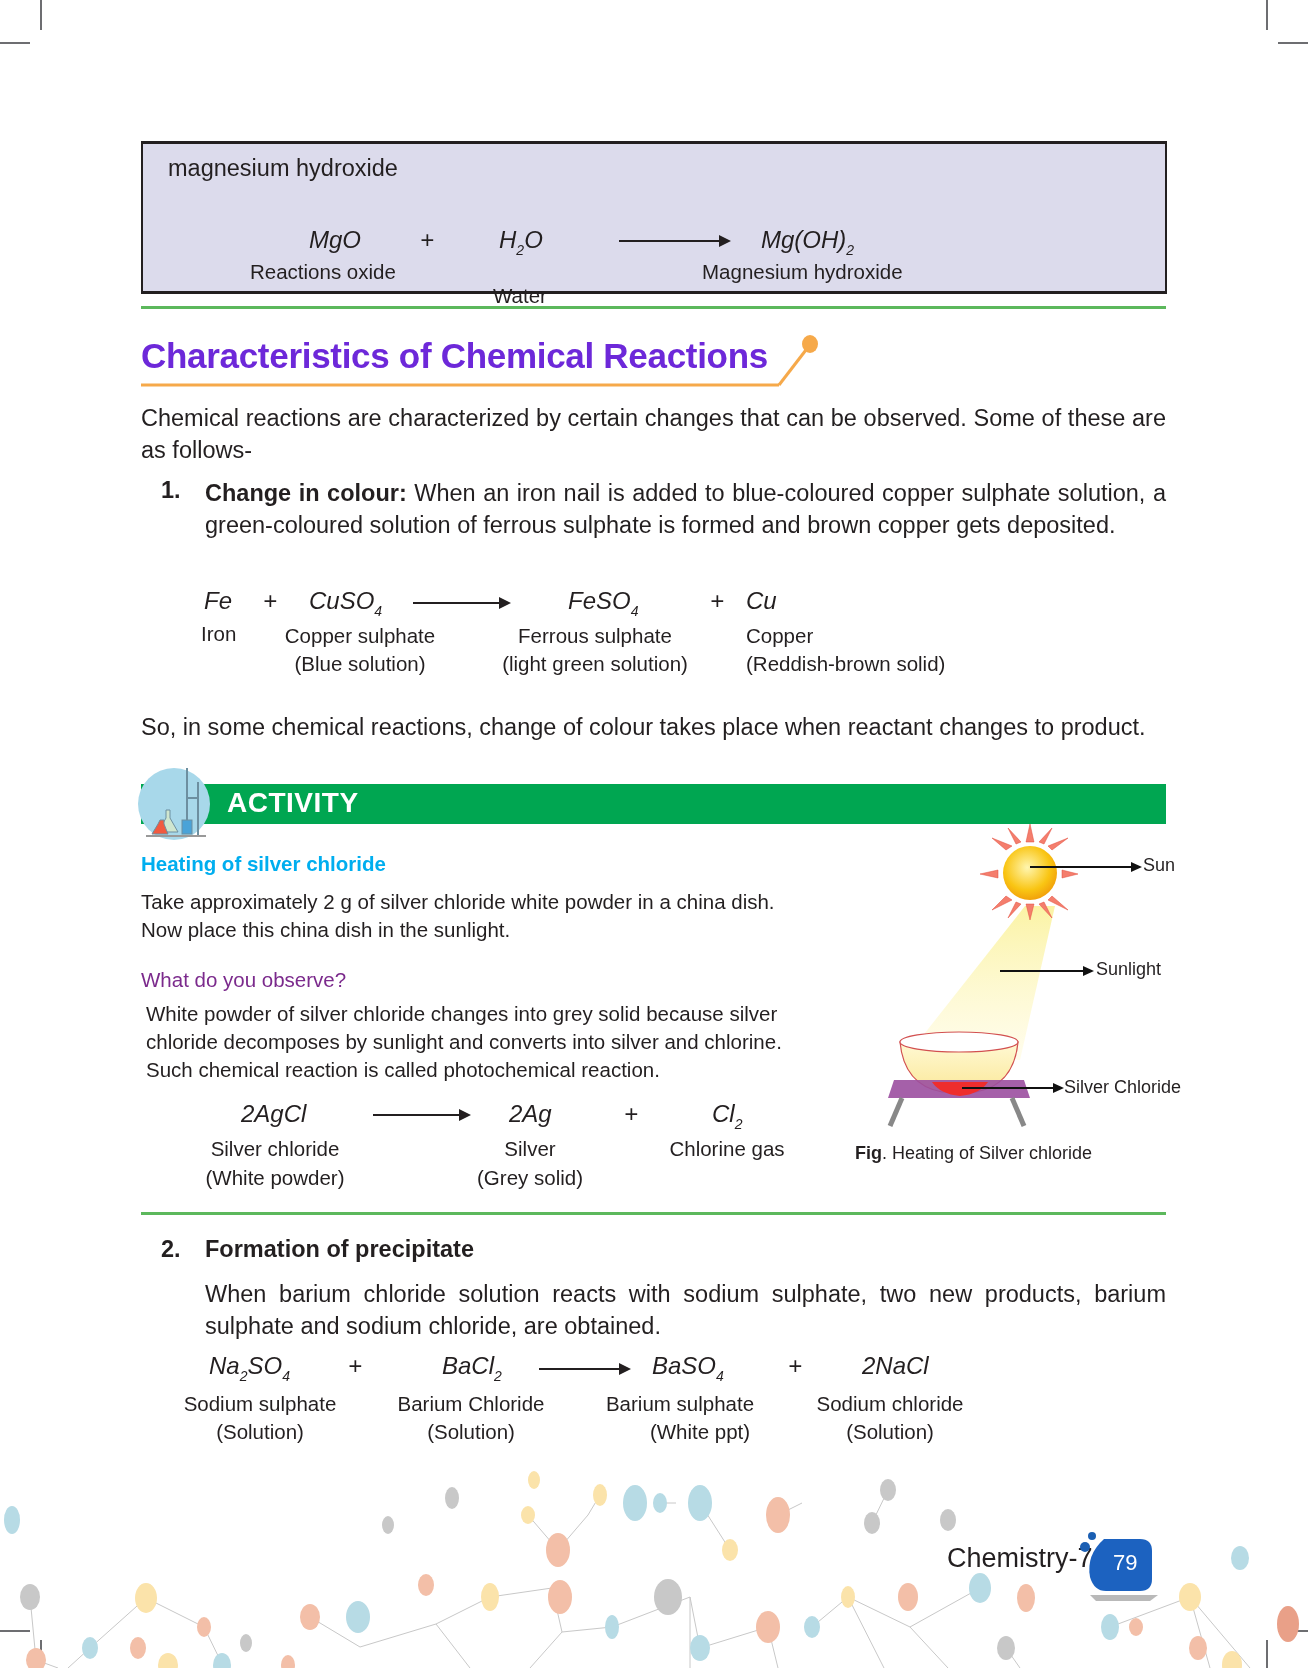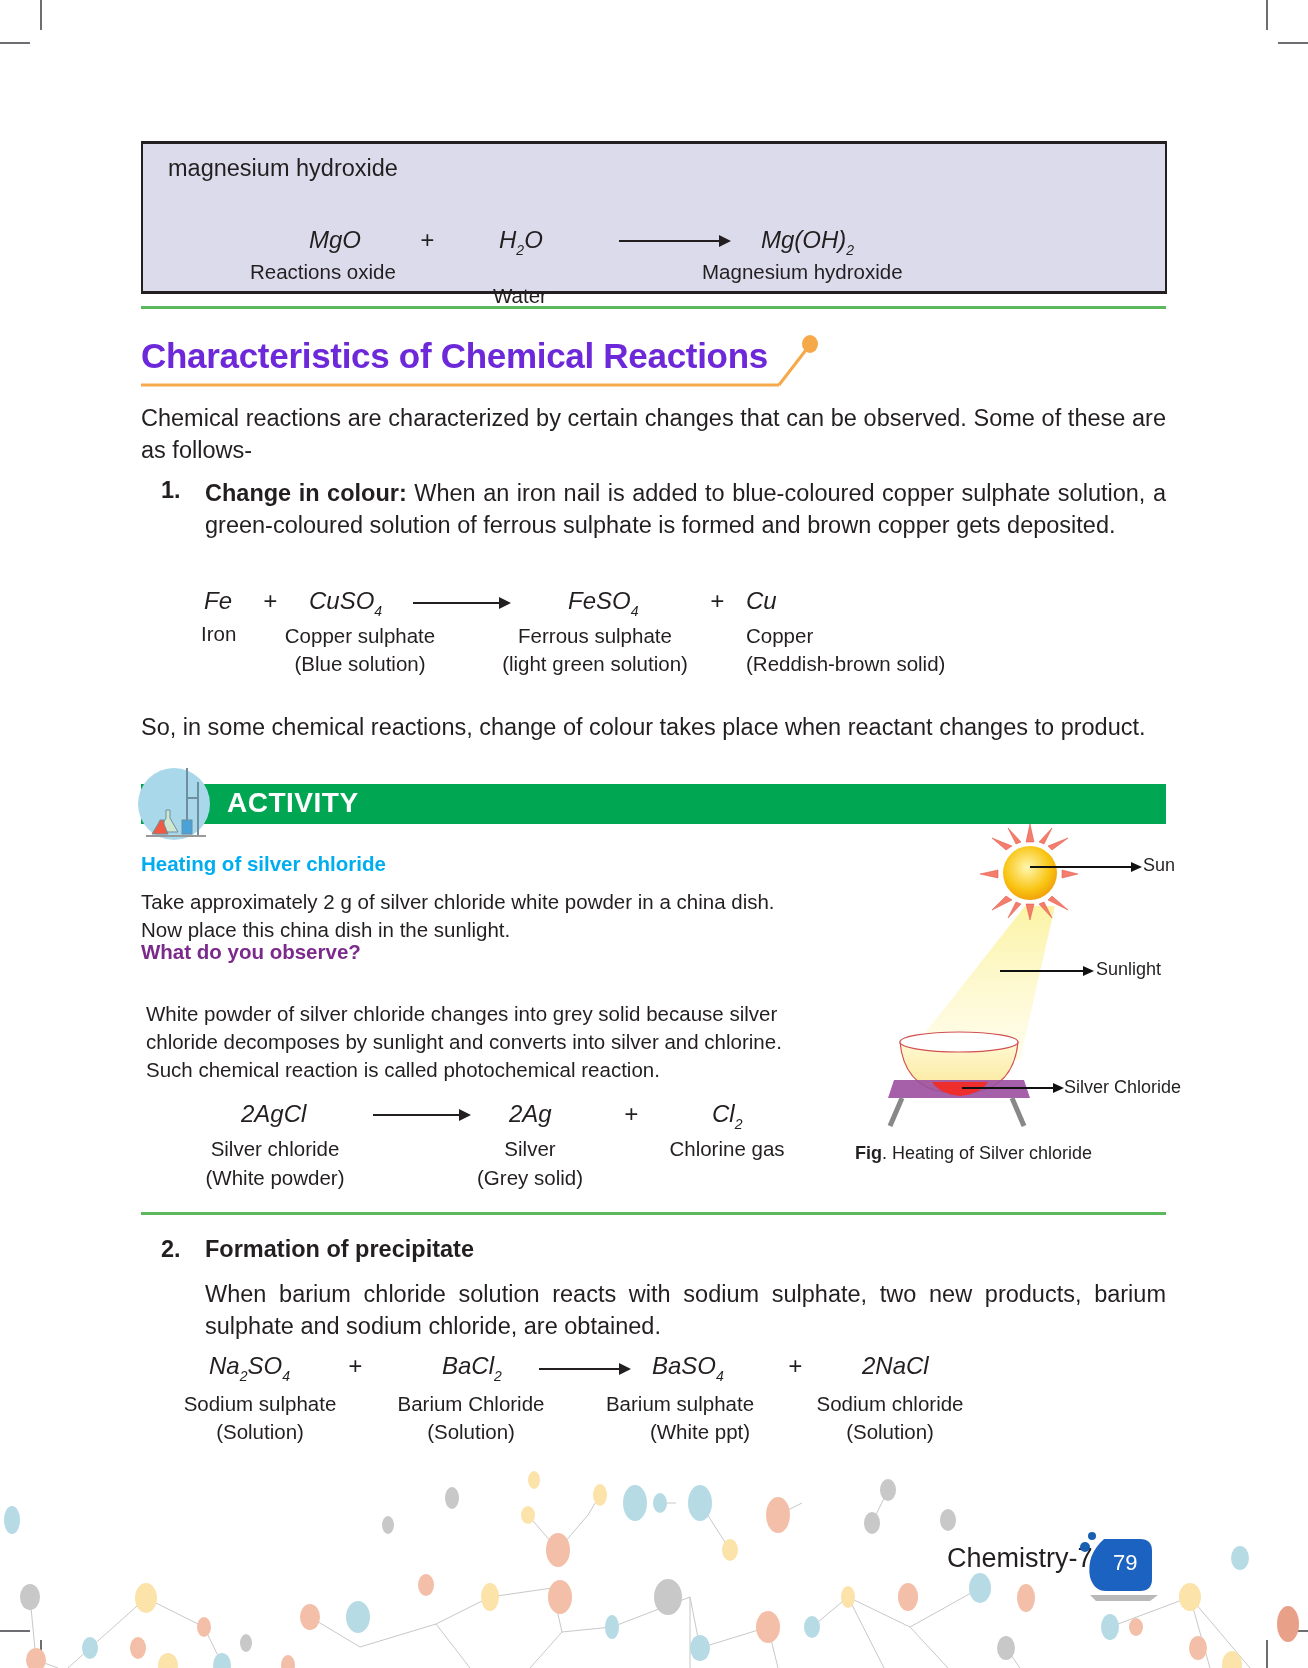--- a/index.html
+++ b/index.html
@@ -98,21 +98,21 @@
   <path d="M24 54 L28 54 L28 58 L32 68 L16 68 L22 58 Z" fill="#f15a40" stroke="#6d8fa0" stroke-width="1"></path>
   <rect x="46" y="54" width="10" height="14" fill="#4aa3d8" stroke="#6d8fa0" stroke-width="1"></rect>
   <rect x="10" y="69" width="60" height="2" fill="#999"></rect>
 </svg>
 
 <div class="abs" style="left:141px;top:852px;font-size:20.5px;font-weight:bold;color:#00aeef;">Heating of silver chloride</div>
 <div class="abs txt" style="left:141px;top:888px;font-size:20.5px;line-height:28px;white-space:nowrap;">
   <div>Take approximately 2 g of silver chloride white powder in a china dish.</div>
   <div>Now place this china dish in the sunlight.</div>
 </div>
-<div class="abs" style="left:141px;top:940px;font-size:20.5px;font-weight:bold;color:#7b2a8c;">What do you observe?</div>
+<div class="abs" style="left:141px;top:968px;font-size:20.5px;font-weight:normal;color:#7b2a8c;">What do you observe?</div>
 <div class="abs txt" style="left:146px;top:1000px;font-size:20.5px;line-height:28px;white-space:nowrap;">
   <div>White powder of silver chloride changes into grey solid because silver</div>
   <div>chloride decomposes by sunlight and converts into silver and chlorine.</div>
   <div>Such chemical reaction is called photochemical reaction.</div>
 </div>
 
 <span class="abs frm" style="left:241px;top:1100px;">2AgCl</span>
 <div class="arrow" style="left:373px;top:1114px;width:96px;"></div>
 <span class="abs frm" style="left:509px;top:1100px;">2Ag</span>
 <span class="abs frm" style="left:624px;top:1100px;">+</span>

